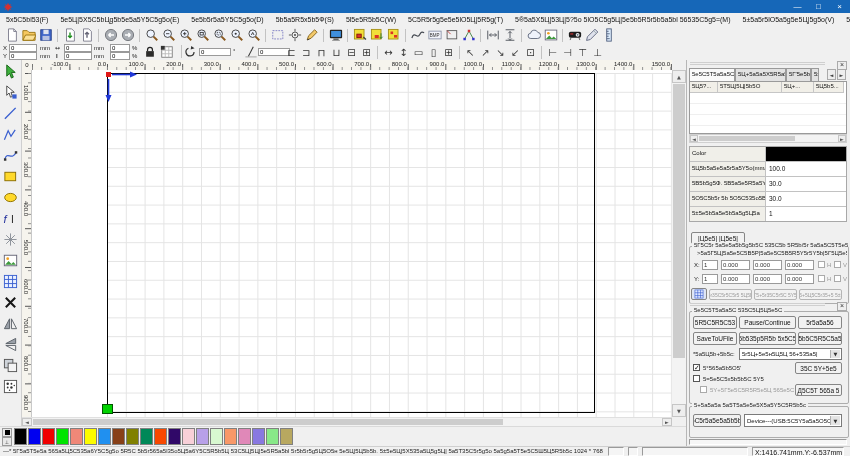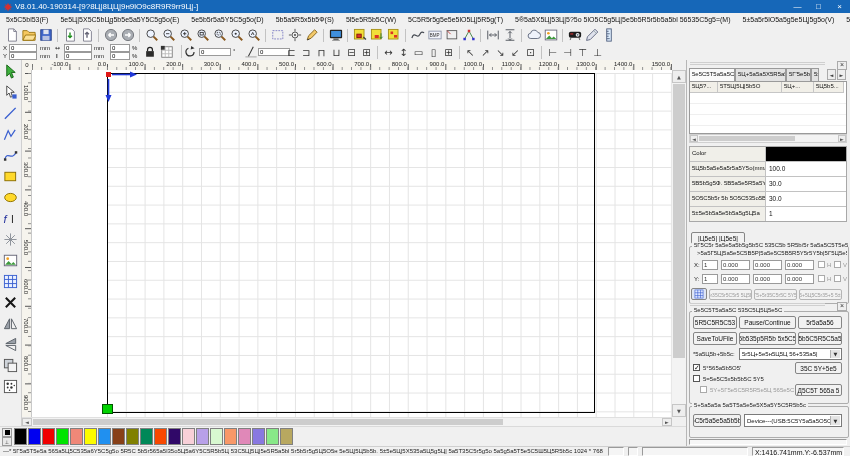--- a/index.html
+++ b/index.html
@@ -89,21 +89,20 @@
 </style>
 </head>
 <body>
 
 <div id="app">
 
   <div id="titlebar">
     <svg id="title-icon" viewBox="0 0 16 16">
         <path d="M8 1l1.7 3.9L13.2 3l-1.9 3.4L15 8l-3.7 1.6 1.9 3.4-3.5-1.9L8 15l-1.7-3.9-3.5 1.9 1.9-3.4L1 8l3.7-1.6L2.8 3l3.5 1.9z" fill="#d53030"></path>
       </svg>
-    <span id="title-text">V8.01.40-190314-[9?8Ц|8ЦЦ|9н9lO9c8R9R9rr9Ц|-]</span>
     <div id="winbtns">
       <span class="winbtn">—</span>
       <span class="winbtn">□</span>
       <span class="winbtn">×</span>
     </div>
   </div>
 
   <div id="menubar">
       <span class="menu-item">5x5C5bl53(F)</span>
       <span class="menu-item">5e5Ц|5X5C5bЦg5b5e5a5Y5C5g5o(E)</span>

